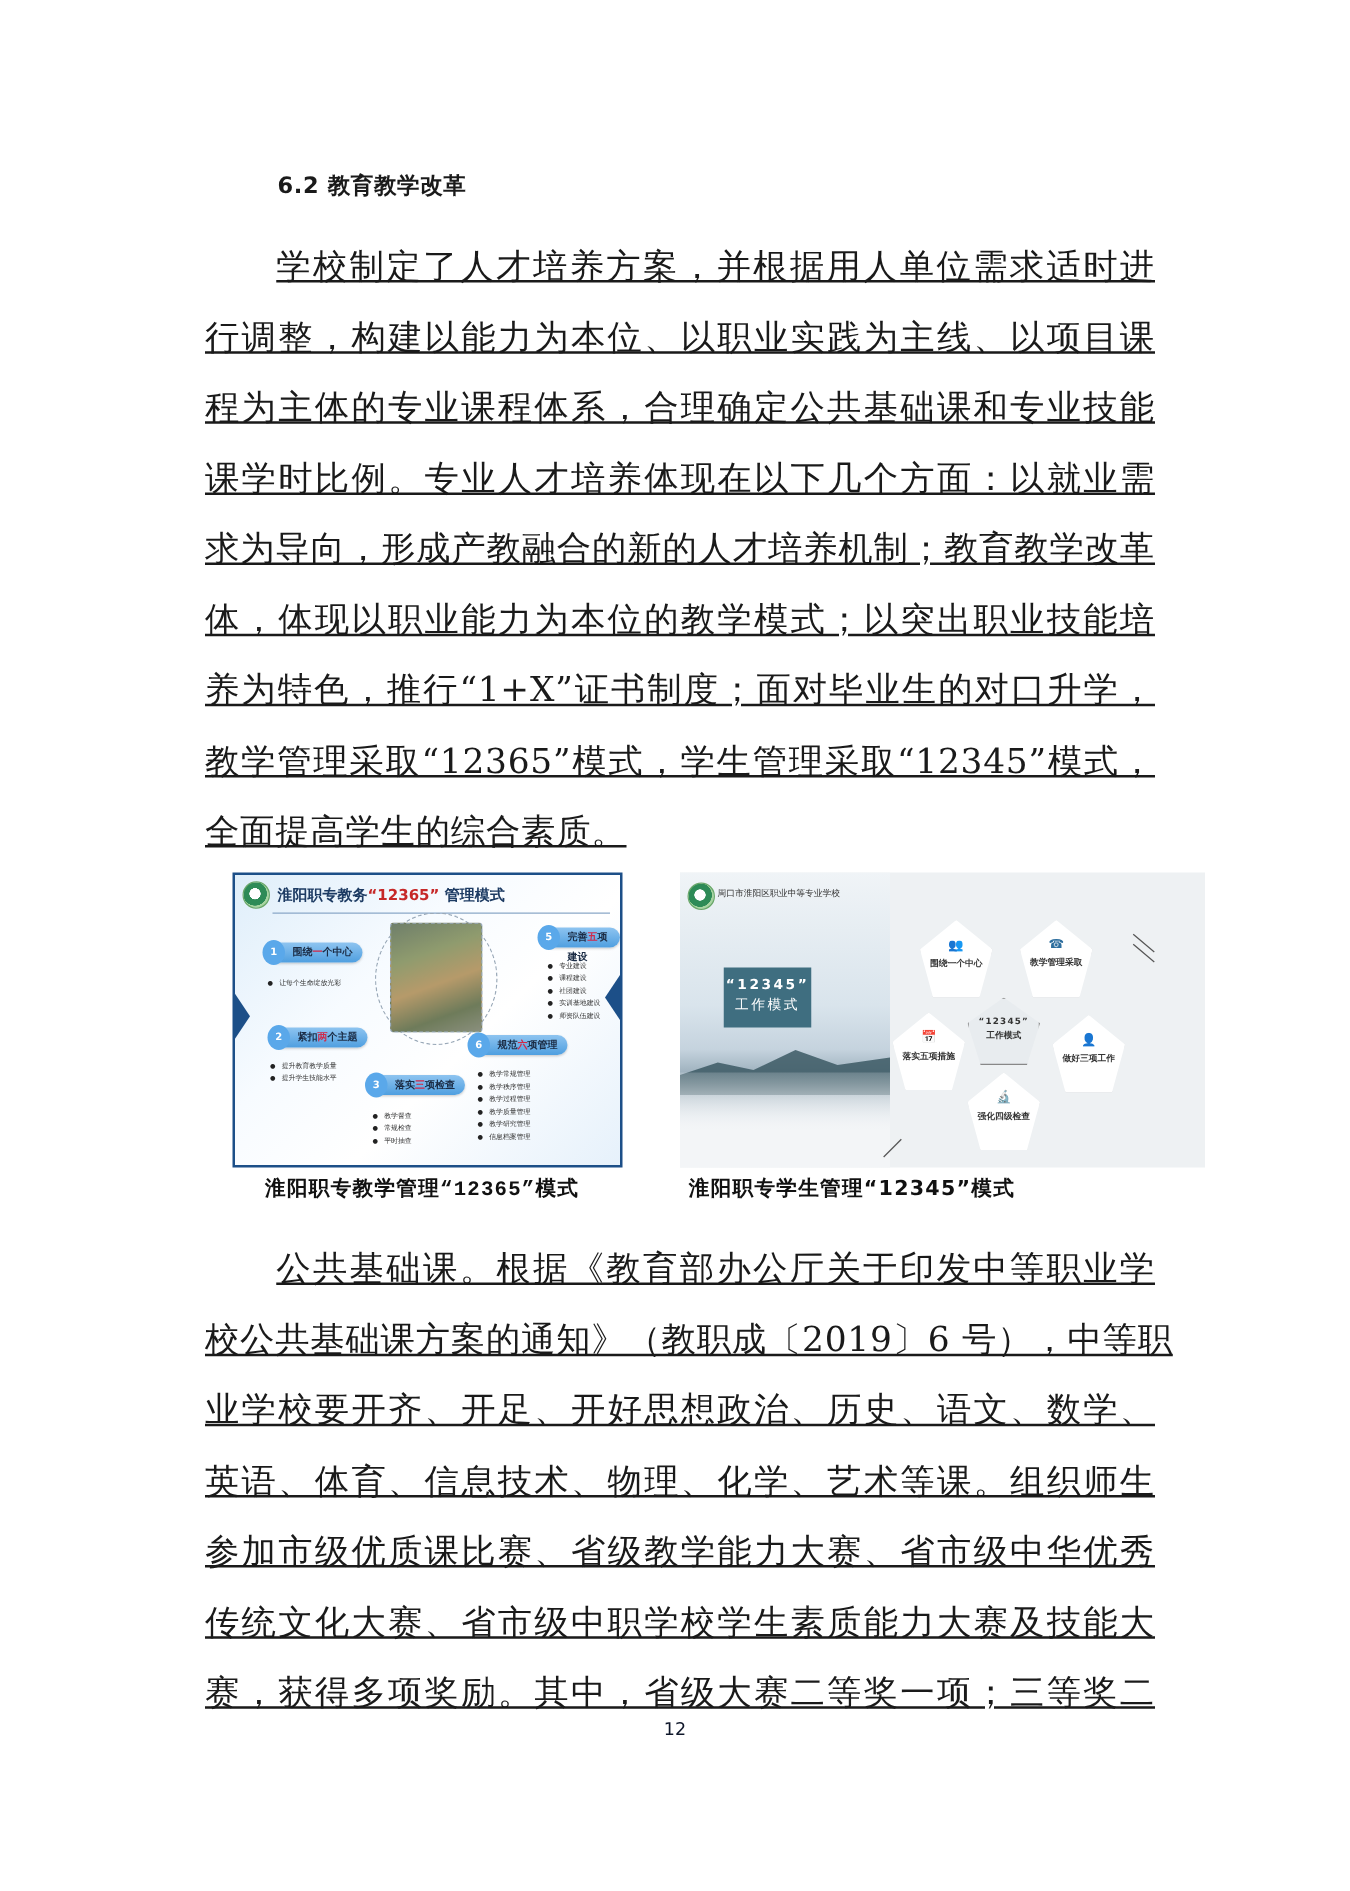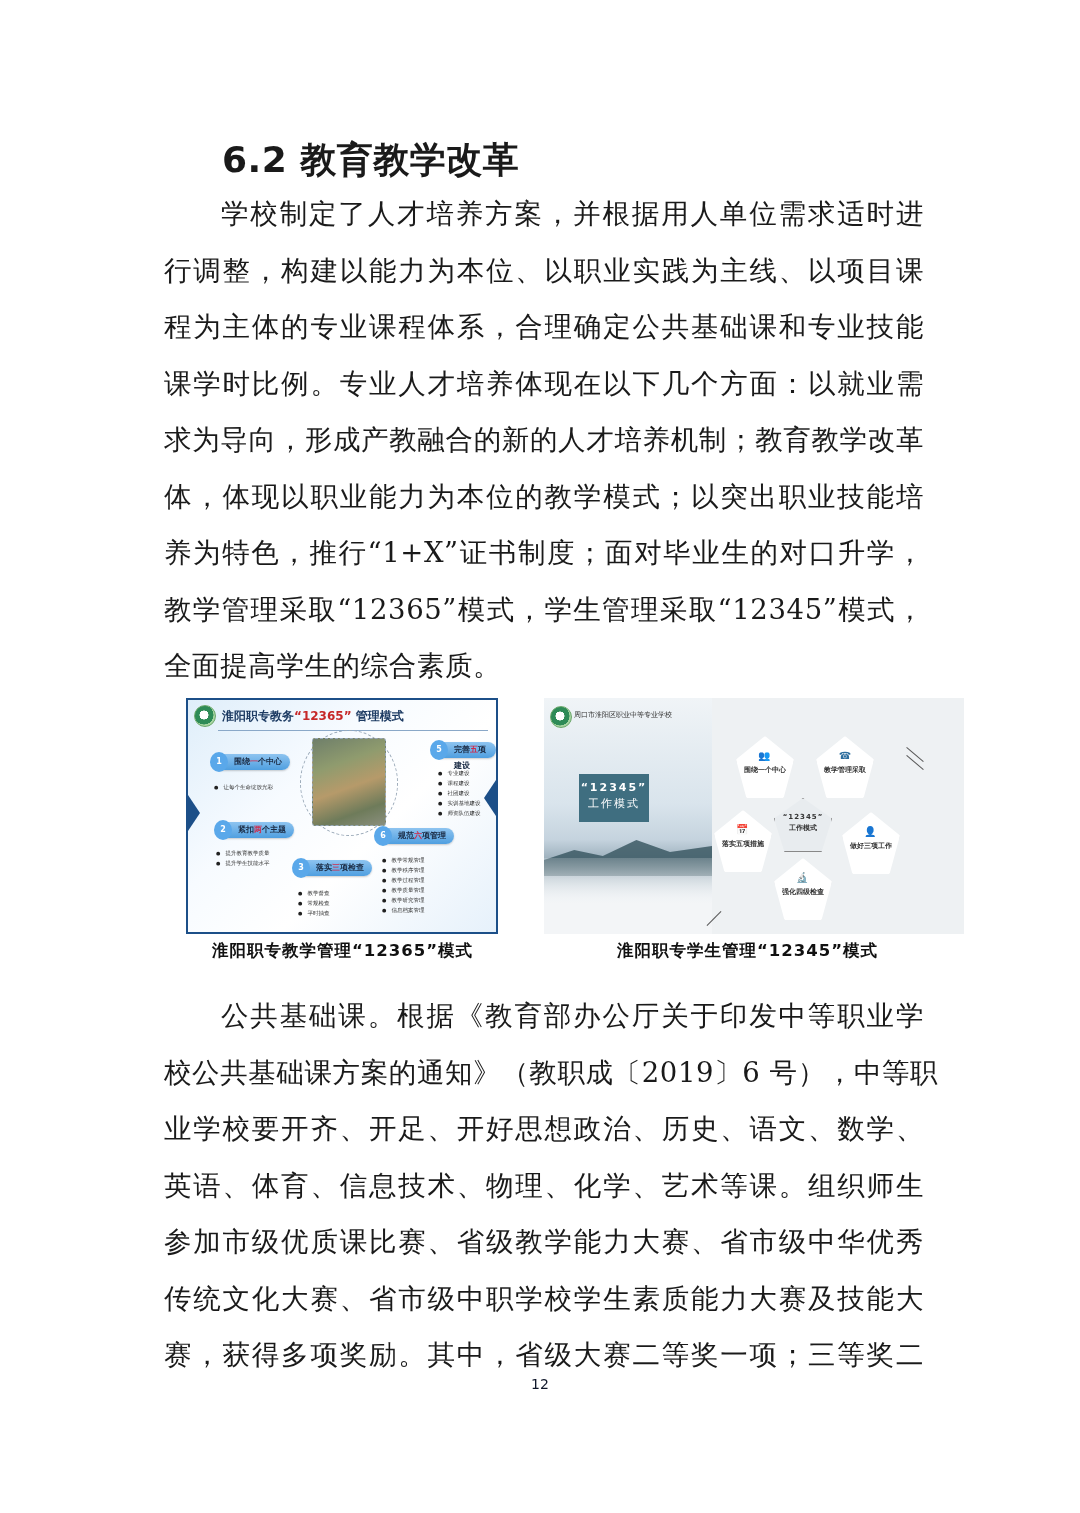--- a/index.html
+++ b/index.html
@@ -1,30 +1,30 @@
 <!DOCTYPE html>
 <html><head>
 <meta charset="utf-8">
 <style>
   html, body { margin:0; padding:0; background:#ffffff; }
   body { width:1080px; height:1513px; position:relative; overflow:hidden; font-family:"DejaVu Serif","Liberation Serif",serif; color:#1a1a1a; }
-  .heading { position:absolute; left:222px; top:136px; font-family:"DejaVu Sans","Liberation Sans",sans-serif; font-weight:bold; font-size:36px; letter-spacing:0.5px;text-align:center; }
+  .heading { position:absolute; left:222px; top:136px; font-family:"DejaVu Sans","Liberation Sans",sans-serif; font-weight:bold; font-size:18px; letter-spacing:0.5px;text-align:center; }
   .para { position:absolute; left:164px; width:760px; font-size:27.5px; line-height:56.5px; text-align:justify; text-align-last:justify; letter-spacing:0.6px; }
-  .para .line { display:block; white-space:nowrap; height:56.5px; }
+  .para .line { display:block; white-space:nowrap; height:56.5px;text-decoration:underline; }
   .para .line.last { text-align-last:left; }
   .indent { padding-left:57px; }
   .p1 { top:185px; }
   .p2 { top:987px; }
 
   .figure { position:absolute; top:698px; height:236px; overflow:hidden; }
   .fig-left { left:186px; width:312px; background:linear-gradient(135deg,#dfeefa 0%,#f7fbff 35%,#ffffff 60%,#e6f1fb 100%); border:2px solid #1c4f88; box-sizing:border-box; }
   .fig-right { left:544px; width:420px; background:#eef1f3; }
   .caption { position:absolute; top:940px; font-family:"DejaVu Sans","Liberation Sans",sans-serif; font-weight:bold; font-size:16.5px; color:#111; letter-spacing:1px; }
-  .cap-left { left:212px; }
-  .cap-right { left:617px; }
+  .cap-left { left:212px;font-family:Liberation Mono, monospace; }
+  .cap-right { left:551px; }
 
   .fl-title { position:absolute; left:34px; top:8px; font-family:"DejaVu Sans","Liberation Sans",sans-serif; font-weight:bold; font-size:12px; color:#1d3b63; }
   .fl-title .num { color:#c62828; }
   .fl-title-line { position:absolute; left:30px; top:30px; width:270px; height:1px; background:#8aa8c8; }
   .logo { position:absolute; width:20px; height:20px; border-radius:50%; background:radial-gradient(circle at 45% 45%,#ffffff 0 28%,#2e8b57 30% 60%,#a8d5a2 62%); border:1px solid #6aa76a; }
   .fl-logo { left:6px; top:5px; }
   .campus { position:absolute; left:124px; top:38px; width:72px; height:86px; background:linear-gradient(160deg,#6f7f6a,#8f9b6e 30%,#b69a6a 55%,#6e7b5a 80%,#8a8f7d); border:1px dashed #9ab; border-radius:3px; }
   .campus-ring { position:absolute; left:112px; top:30px; width:96px; height:104px; border-radius:50%; border:1px dashed #9aa9b8; }
   .pill { position:absolute; height:16px; border-radius:9px; background:linear-gradient(180deg,#8ec4f0,#4f9fe0); font-family:"DejaVu Sans","Liberation Sans",sans-serif; font-size:8px; font-weight:bold; color:#1b2c45; line-height:16px; padding-left:20px; padding-right:8px; box-shadow:0 1px 2px rgba(0,0,0,0.2); }
   .pill .badge { position:absolute; left:-4px; top:-2px; width:18px; height:20px; border-radius:50%; background:#5aa8ea; color:#fff; font-size:8px; text-align:center; line-height:20px; }

